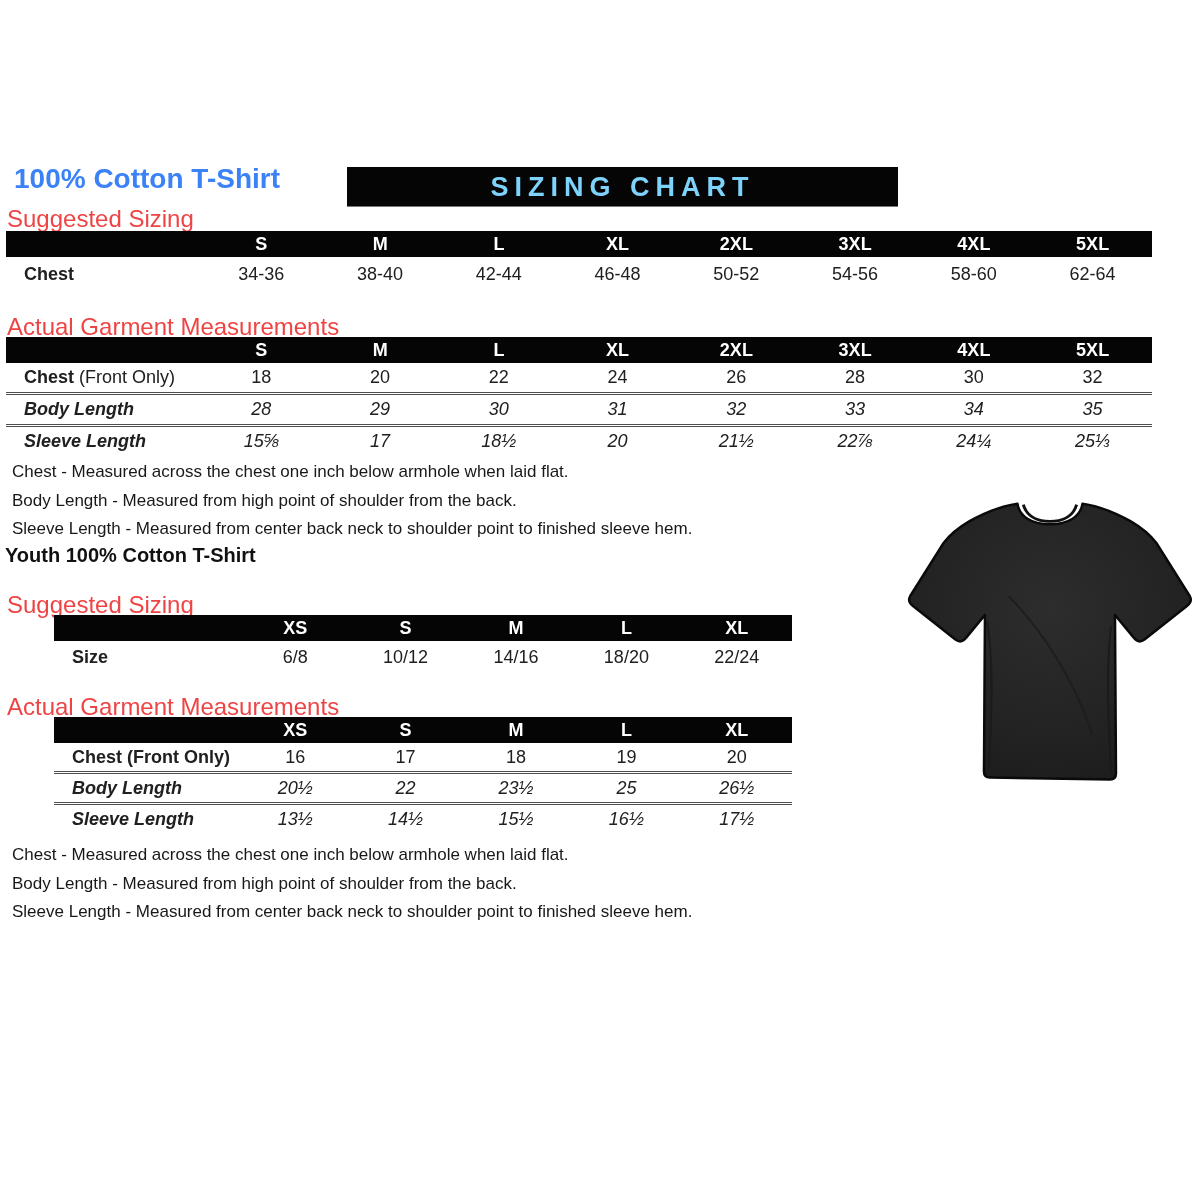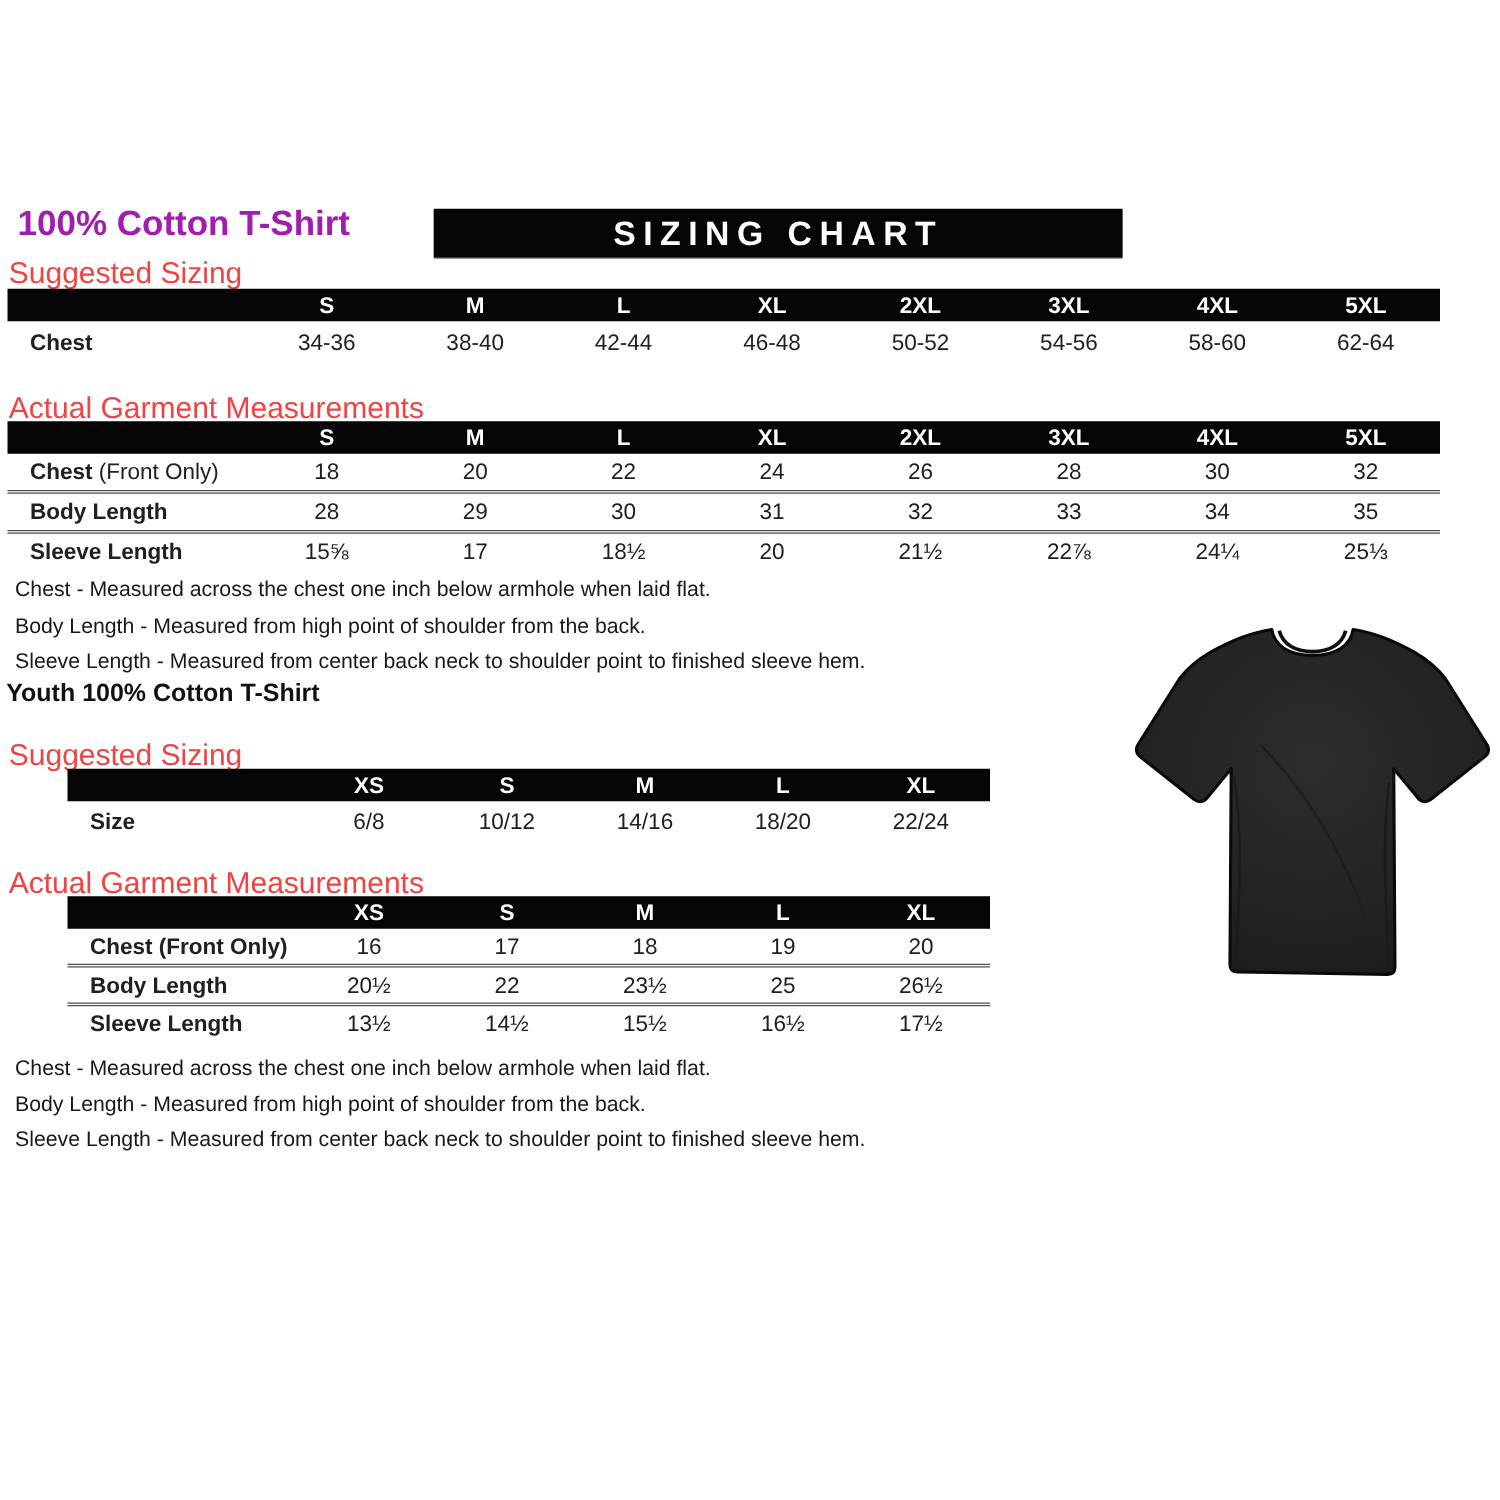--- a/index.html
+++ b/index.html
@@ -1,23 +1,23 @@
 <!DOCTYPE html>
 <html><head>
 <meta charset="utf-8">
 <style>
   html,body{margin:0;padding:0;background:#fff;}
   #page{
     position:relative;width:1200px;height:1200px;background:#ffffff;
     font-family:"Liberation Sans","DejaVu Sans",sans-serif;color:#1a1a1a;overflow:hidden;
   }
   .abs{position:absolute;}
-  #main-title{left:14px;top:163px;font-size:28px;font-weight:bold;color:#a21caf;}
+  #main-title{left:14px;top:163px;font-size:28px;font-weight:bold;color:#3b82f6;}
   #banner{
-    left:347px;top:167px;width:551px;height:39px;background:#050505;color:#ffffff;
+    left:347px;top:167px;width:551px;height:39px;background:#050505;color:#7dd3fc;
     font-size:27px;font-weight:bold;letter-spacing:6px;text-align:center;line-height:40px;
     box-shadow:0 1px 0 #777;
   }
   .section-label{left:7px;font-size:24px;color:#ef4444;}
   #suggested-label-1{top:205px;}
   #actual-label-1{top:313px;}
   #suggested-label-2{top:591px;}
   #actual-label-2{top:693px;}
   #youth-title{left:5px;top:544px;font-size:20px;font-weight:bold;color:#111;}
 
@@ -29,21 +29,21 @@
 
   .trow{display:grid;align-items:center;}
   .adult .trow{grid-template-columns:196px repeat(8,1fr);}
   .youth .trow{grid-template-columns:186px repeat(5,1fr);margin-left:48px;}
   .thead{background:#050505;color:#ffffff;height:26px;font-weight:bold;font-size:18px;}
   .tdata{font-size:18px;color:#202020;}
   #adult-suggested .tdata{height:34px;}
   #adult-actual .tdata{height:29px;}
   #youth-suggested .tdata{height:32px;}
   #youth-actual .tdata{height:28px;}
-  .tdata + .tdata{border-top:3px double #4f4f4f;}
+  .tdata + .tdata{border-top:3px double #4f4f4f;font-style:italic;}
   .tcell{text-align:center;white-space:nowrap;}
   .tcell.label{text-align:left;padding-left:18px;}
   .tdata .tcell.label .b{font-weight:bold;}
 
   .notes{left:12px;font-size:17px;line-height:28.5px;color:#181818;}
   #notes-1{top:458px;}
   #notes-2{top:841px;}
 
   #tshirt{left:893px;top:478px;width:310px;height:335px;}
 </style>

